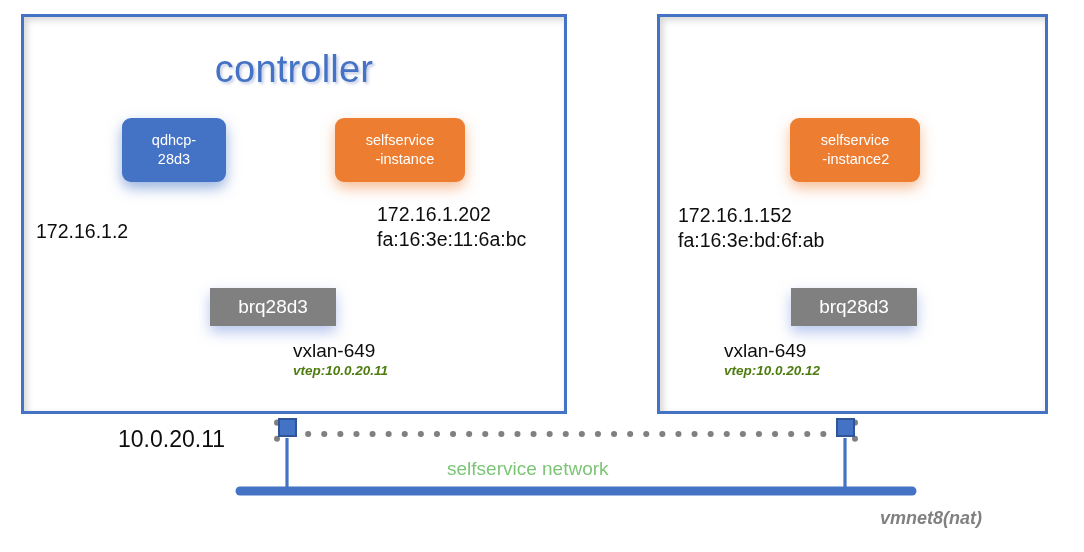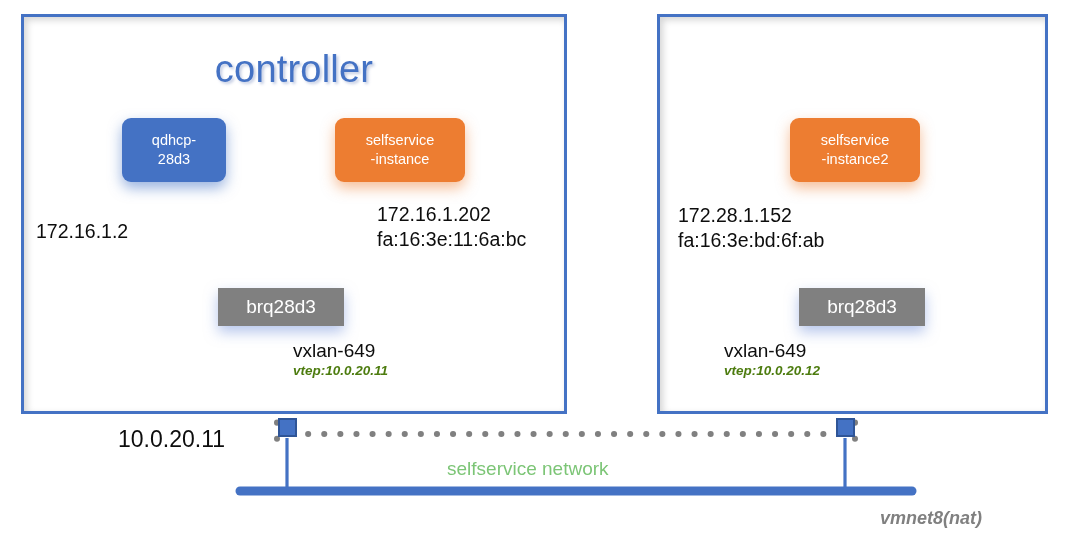--- a/index.html
+++ b/index.html
@@ -57,35 +57,35 @@
     justify-content: center;
     box-sizing: border-box;
   }
   .node-chip.blue {
     background: #4472C4;
     box-shadow: 0 6px 14px rgba(68,114,196,0.55);
   }
   .node-chip.orange {
     background: #ED7D31;
     box-shadow: 0 6px 14px rgba(237,125,49,0.5);
+    text-align: right;
   }
   .node-chip span { display: block; }
 
   
   .bridge-box {
     position: absolute;
     background: #808080;
     color: #ffffff;
     font-size: 19px;
     display: flex;
     align-items: center;
     justify-content: center;
     box-shadow: 0 6px 14px rgba(120,150,220,0.55);
     box-sizing: border-box;
-    margin-left: 8px;
   }
 
   
   .addr-label {
     position: absolute;
     font-size: 19.5px;
     line-height: 25px;
     color: #0d0d0d;
     white-space: nowrap;
   }
@@ -205,21 +205,21 @@
   <div class="host-box" style="left:657px; top:14px; width:391px; height:400px;"></div>
 
   <div class="node-chip orange" style="left:790px; top:118px; width:130px; height:64px;">
     <span>
       <span>selfservice</span>
       <span>-instance2</span>
     </span>
   </div>
 
   <div class="addr-label" style="left:678px; top:203px;">
-    <span>172.28.1.152</span>
+    <span>172.16.1.152</span>
     <span class="l2">fa:16:3e:bd:6f:ab</span>
   </div>
 
   <div class="bridge-box" style="left:791px; top:288px; width:126px; height:38px;">brq28d3</div>
 
   <div class="vxlan-label" style="left:724px; top:339px; text-align:left;">
     <span class="vx-name">vxlan-649</span>
     <span class="vx-vtep">vtep:10.0.20.12</span>
   </div>
 

